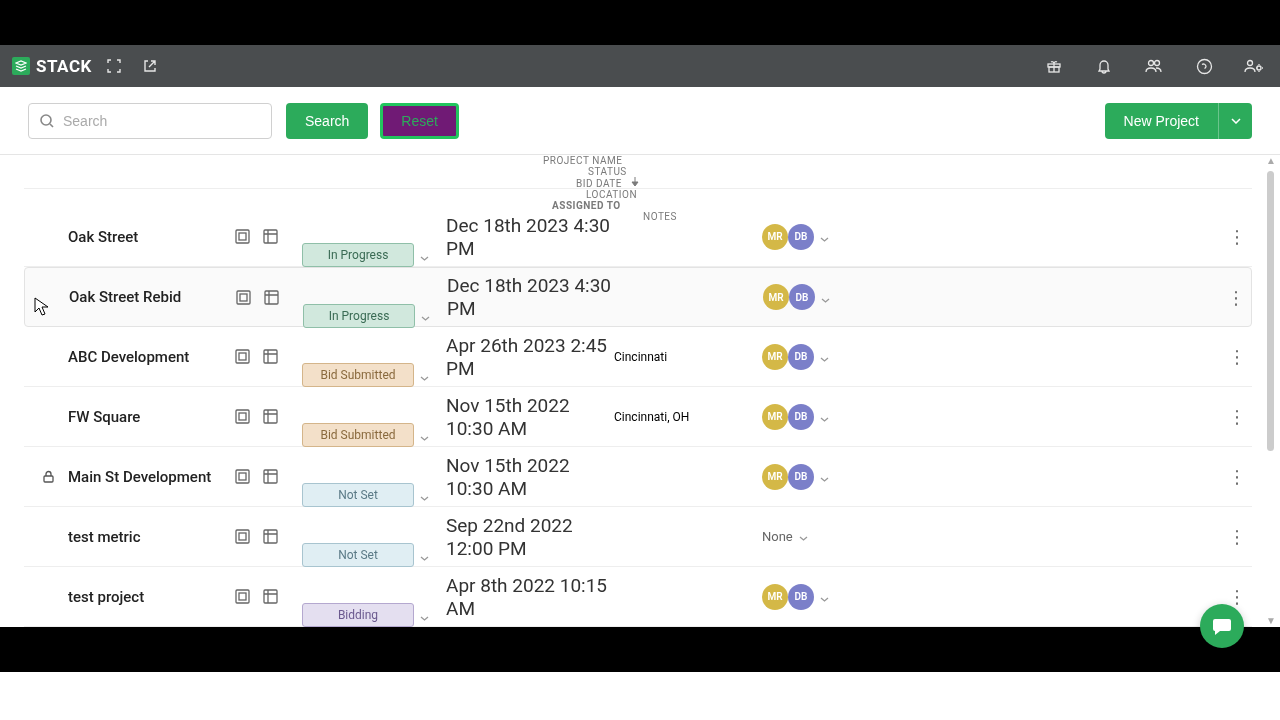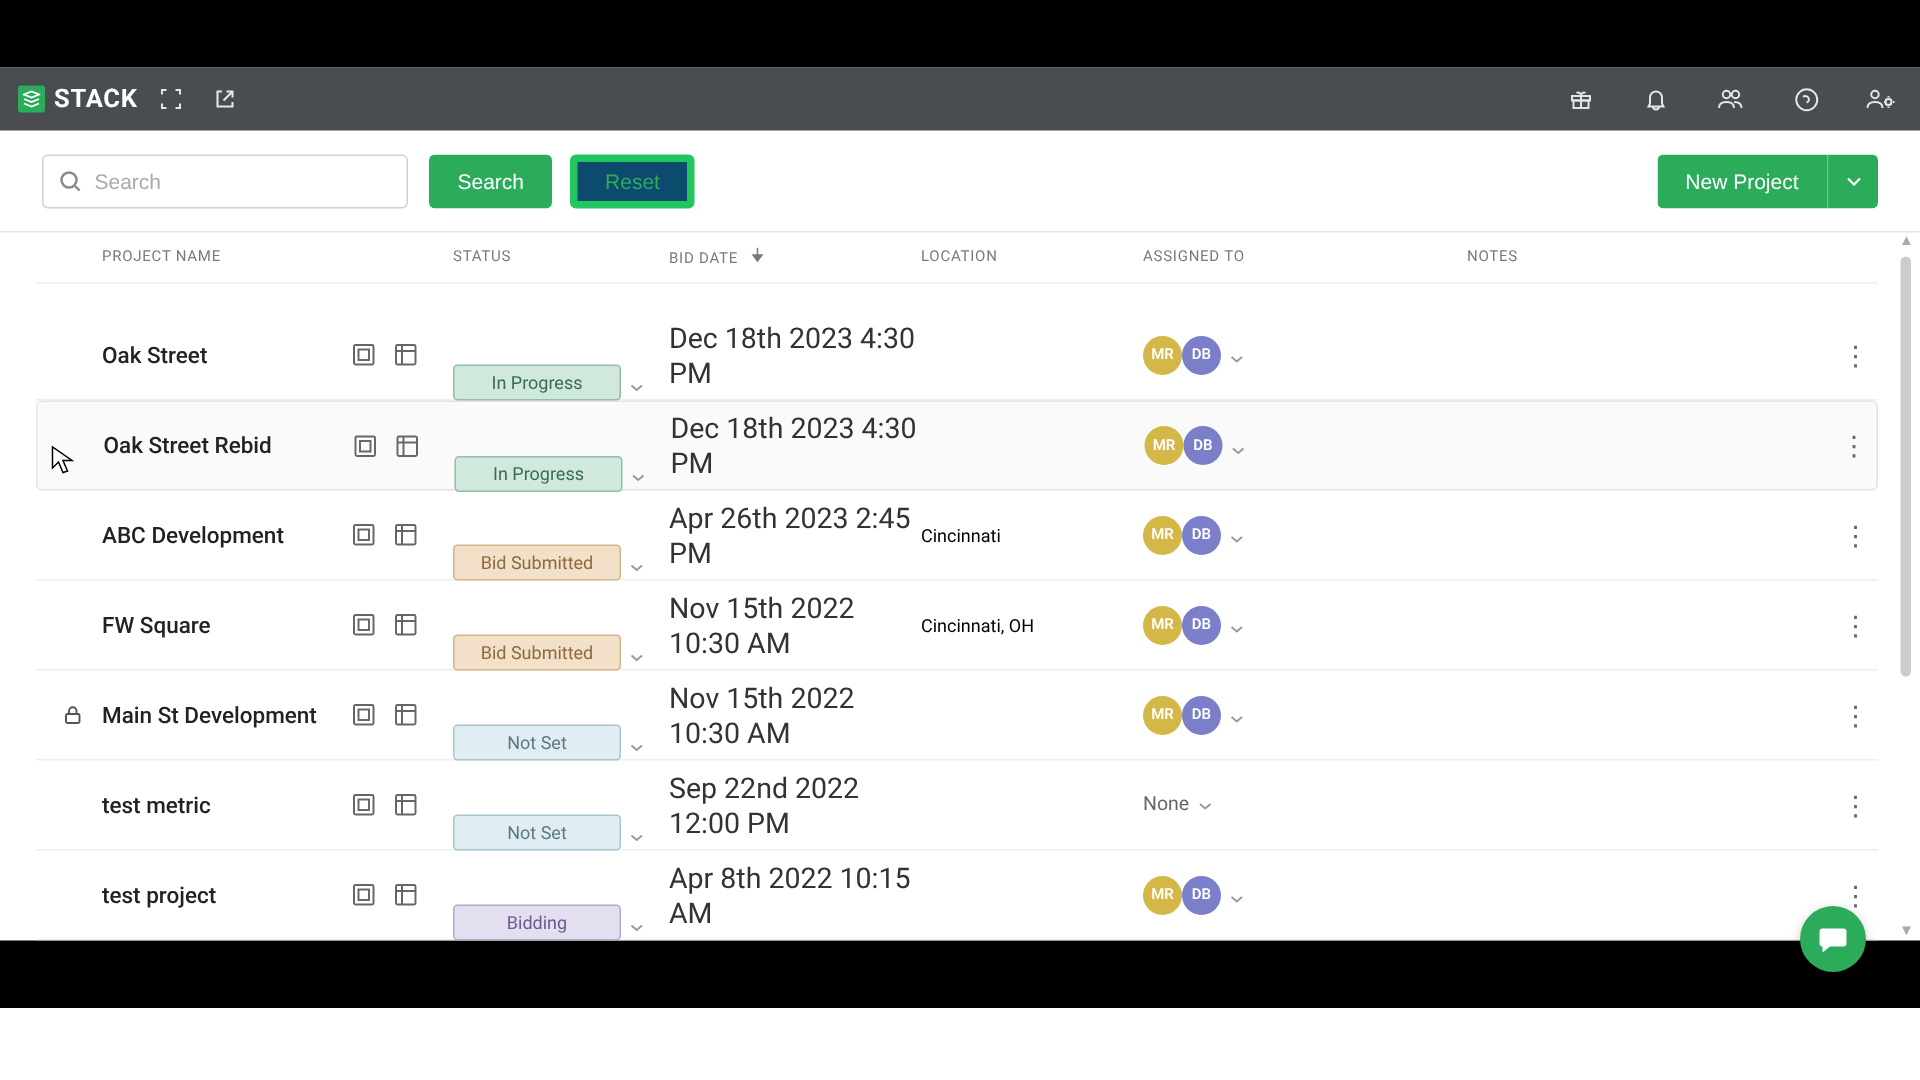--- a/index.html
+++ b/index.html
@@ -17,33 +17,33 @@
 .spacer { flex: 1; }
 .hdr-right { display: flex; align-items: center; gap: 14px; }
 
 
 .toolbar { height: 68px; display: flex; align-items: center; padding: 0 28px; border-bottom: 1px solid #e5e5e5; }
 .search-wrap { display: flex; align-items: center; border: 1px solid #d0d0d0; border-radius: 4px; height: 36px; width: 244px; padding: 0 10px; gap: 8px; }
 .search-wrap input { border: none; outline: none; font-size: 14px; flex: 1; color: #555; }
 .search-wrap input::placeholder { color: #aaa; }
 .btn { height: 36px; border-radius: 4px; padding: 0 18px; font-size: 14px; font-weight: 500; border: 1px solid transparent; cursor: pointer; display: inline-flex; align-items: center; }
 .btn-green { background: #2cab5b; color: #fff; margin-left: 14px; }
-.btn-reset { background: #0c4a6e; color: #2cab5b; margin-left: 12px; border: 5px solid #22c55e; }
+.btn-reset { background: #701a75; color: #2cab5b; margin-left: 12px; border: 3px solid #22c55e; }
 .new-project-group { display: flex; }
 .btn-np { background: #2cab5b; color: #fff; border-radius: 4px 0 0 4px; font-weight: 500; }
 .btn-np-caret { background: #2cab5b; color: #fff; width: 34px; border-radius: 0 4px 4px 0; border-left: 1px solid rgba(255,255,255,0.3); display: flex; align-items: center; justify-content: center; cursor: pointer; }
 
 
 .table-zone { position: relative; padding: 0 28px 0 24px; }
-.thead { display: flex; align-items: center; height: 34px; font-size: 10px; color: #7a7a7a; letter-spacing: 0.5px; border-bottom: 1px solid #eee; padding-left: 44px; }
+.thead { display: flex; align-items: center; height: 34px; font-size: 10px; color: #7a7a7a; letter-spacing: 0.5px; border-bottom: 1px solid #eee; padding-left: 44px; flex-direction: column; }
 .col-name { width: 234px; }
 .col-status { width: 144px; }
 .col-date { width: 168px; }
 .col-loc { width: 148px; }
-.col-assigned { width: 216px; }
+.col-assigned { width: 216px; font-weight: bold; }
 .col-notes { flex: 1; }
 .sort-arrow { margin-left: 6px; }
 
 .scrollbody { max-height: 450px; overflow-y: auto; padding-top: 18px; }
 .row { display: flex; align-items: center; height: 60px; border-bottom: 1px solid #eee; padding-left: 4px; }
 .row.hovered { background: #fafafa; border: 1px solid #e3e3e3; border-radius: 4px; }
 .lock-cell { width: 40px; display: flex; align-items: center; justify-content: center; color: #555; }
 .name-cell { width: 164px; font-size: 15px; color: #222; font-weight: 500; }
 .icon-pair { width: 70px; display: flex; gap: 8px; align-items: center; color: #666; }
 .icon-sq { width: 20px; height: 20px; display: inline-flex; align-items: center; justify-content: center; cursor: pointer; }

